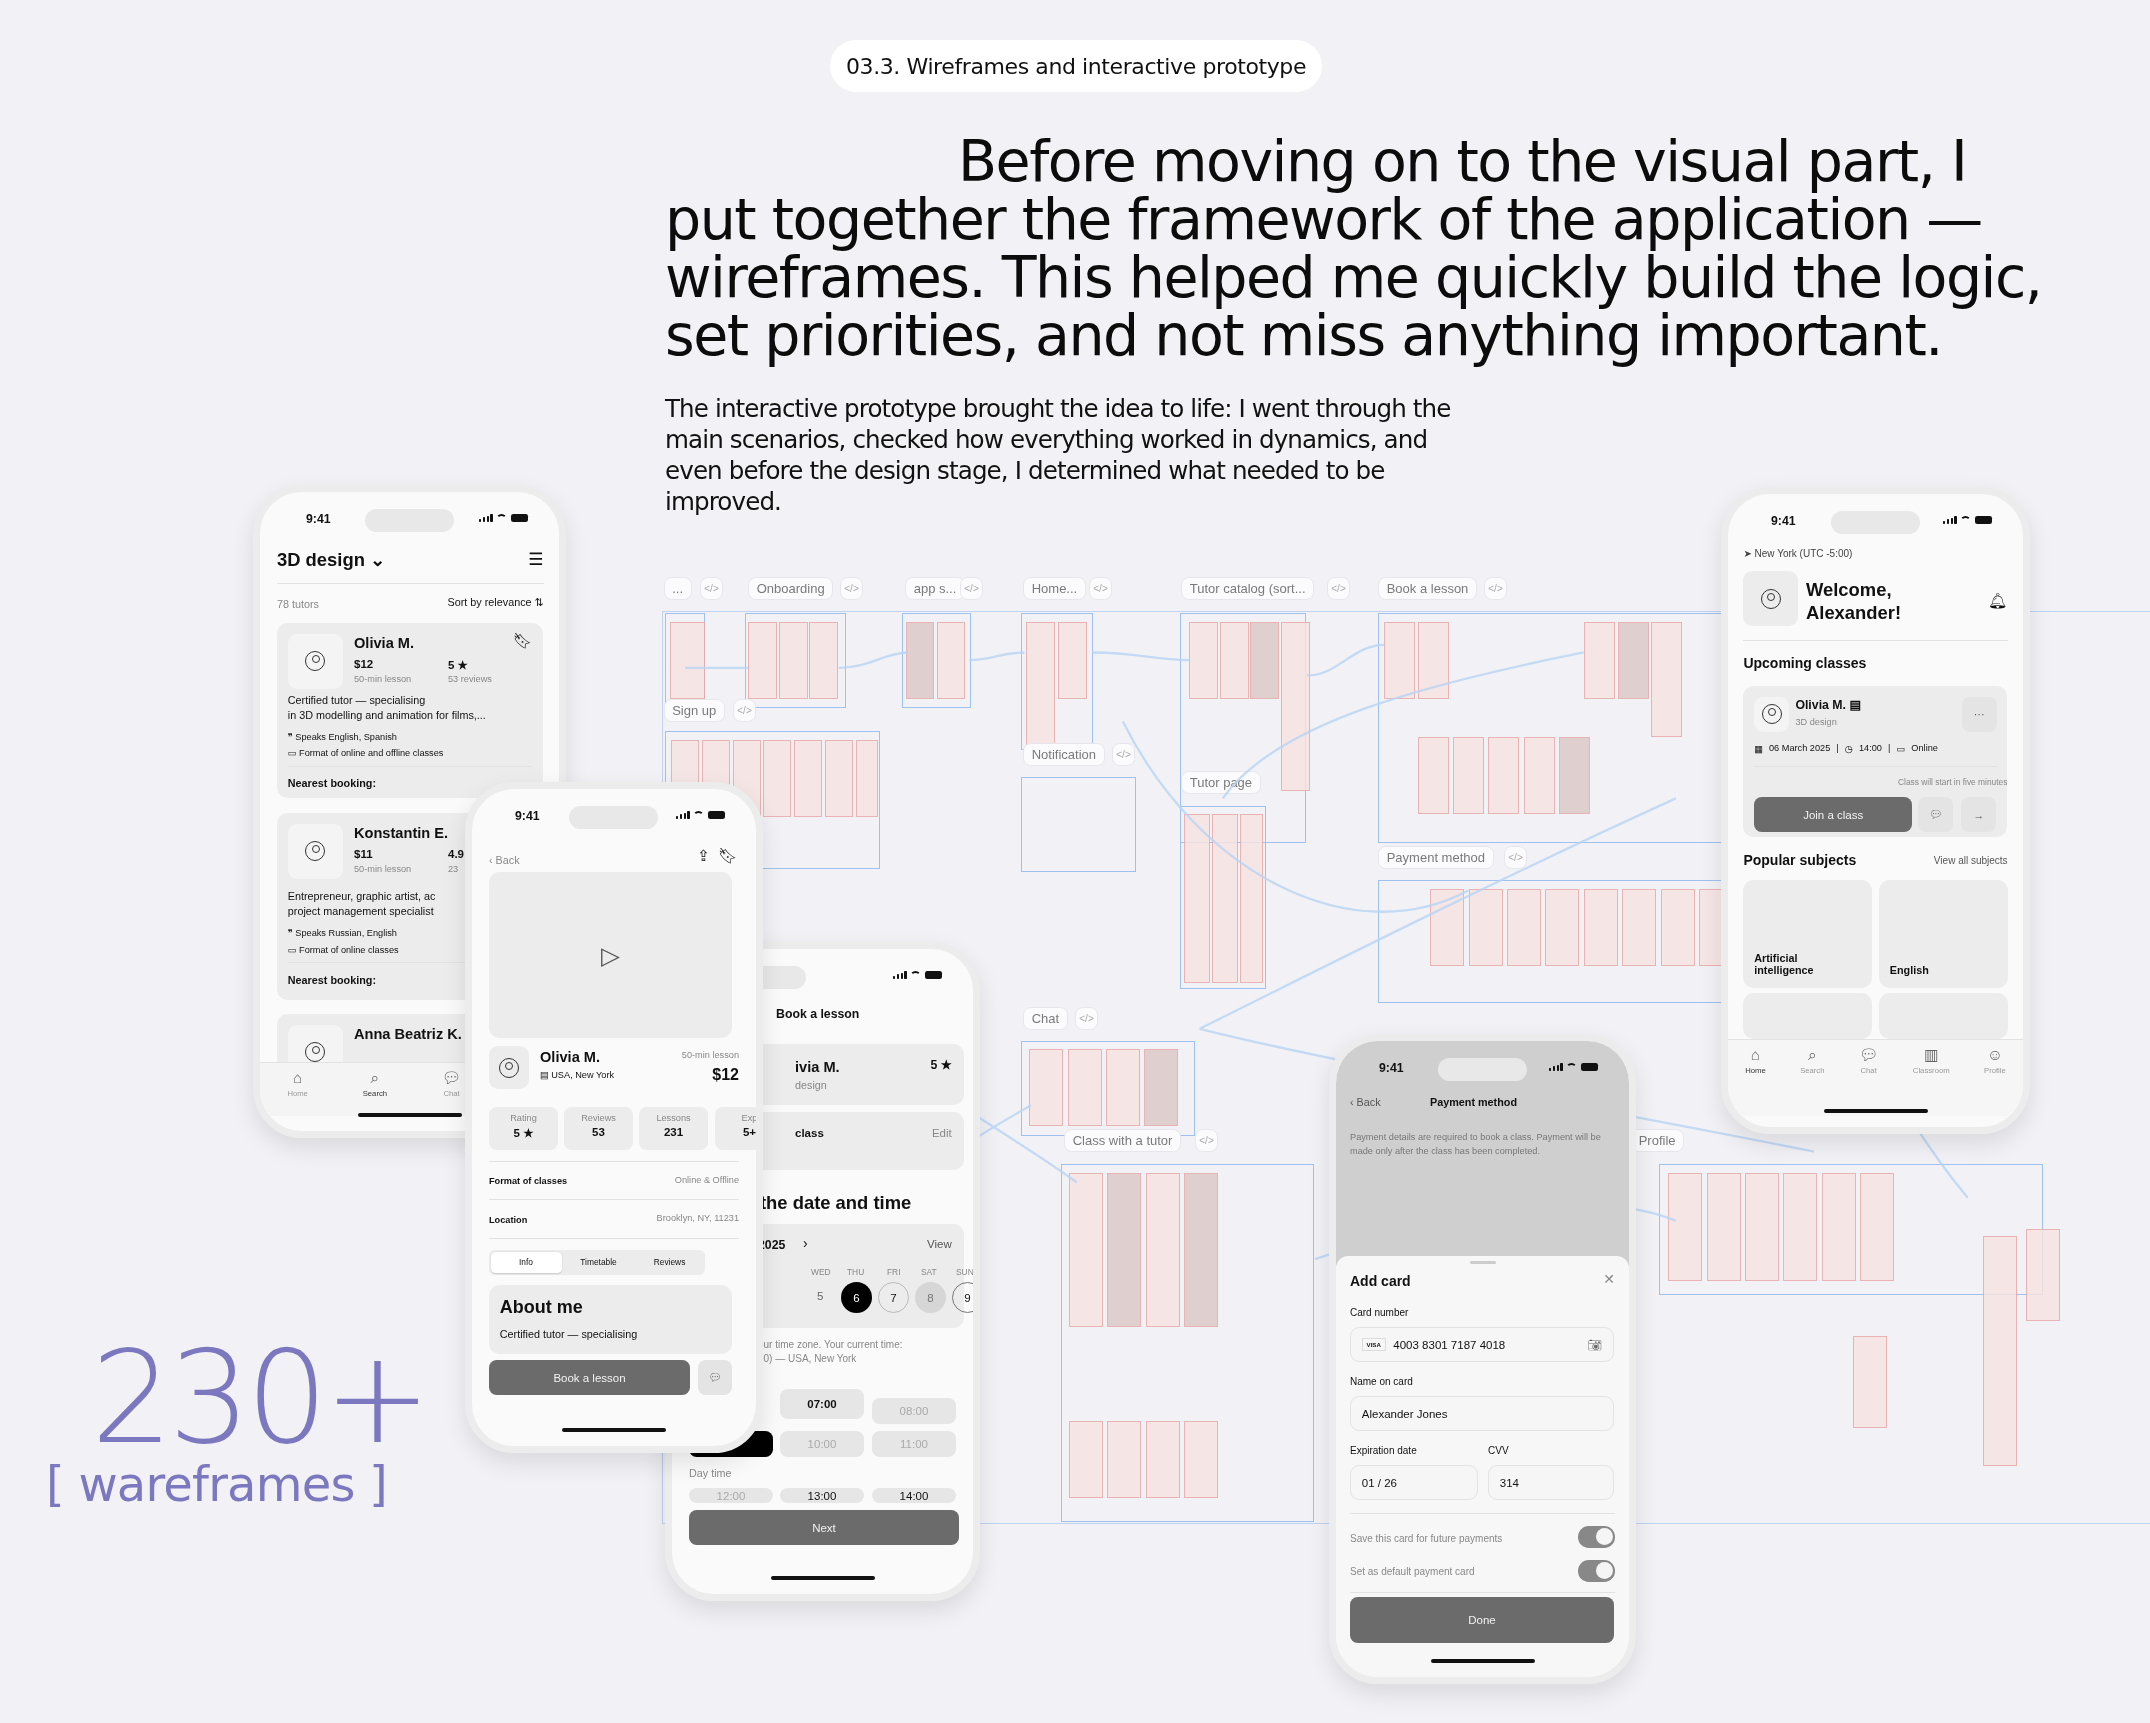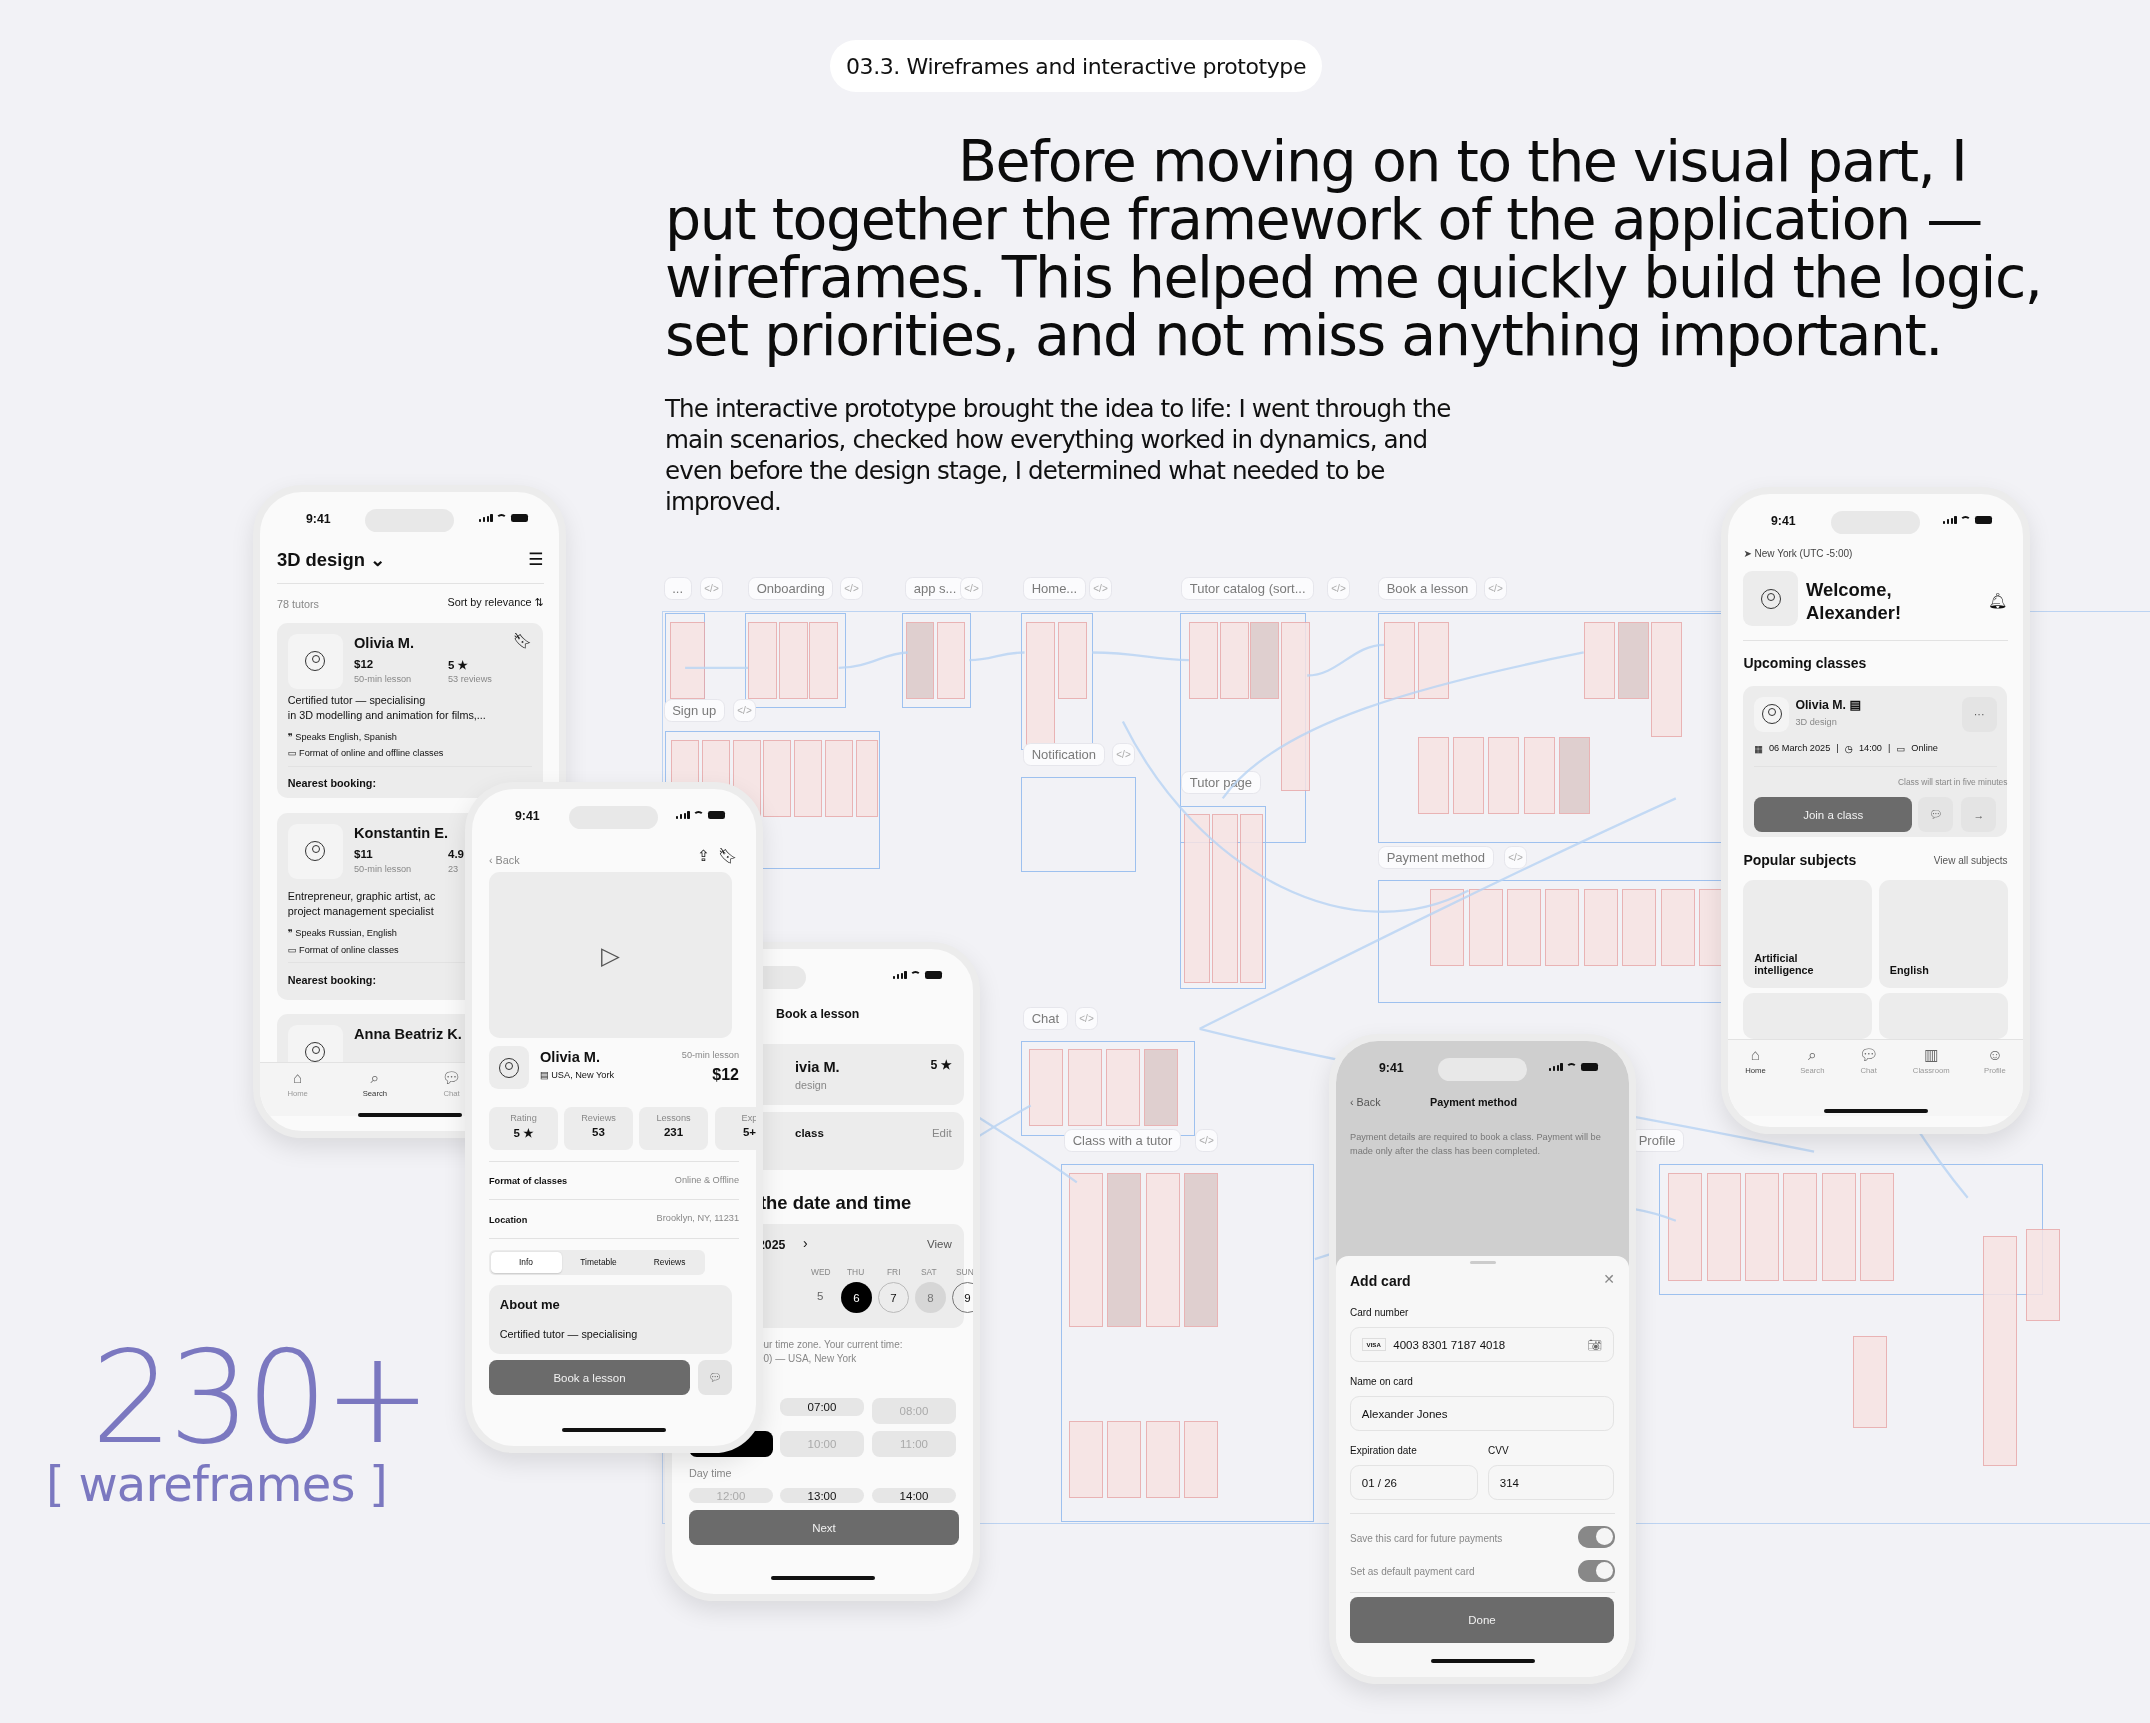--- a/index.html
+++ b/index.html
@@ -315,21 +315,21 @@
     <div class="txt gray" style="left:218px;top:43px;font-size:8.4px">SAT</div>
     <div class="txt gray" style="left:253px;top:43px;font-size:8.4px">SUN</div>
     <div class="txt" style="left:114px;top:66px;font-size:11.5px;color:#666">5</div>
     <div class="txt" style="left:138px;top:58px;width:31px;height:31px;border-radius:50%;background:#000;color:#fff;font-size:11.5px;display:flex;align-items:center;justify-content:center">6</div>
     <div class="txt" style="left:175px;top:58px;width:31px;height:31px;border-radius:50%;border:1.5px solid #bbb;font-size:11.5px;display:flex;align-items:center;justify-content:center">7</div>
     <div class="txt" style="left:212px;top:58px;width:31px;height:31px;border-radius:50%;background:#d6d6d6;color:#777;font-size:11.5px;display:flex;align-items:center;justify-content:center">8</div>
     <div class="txt" style="left:249px;top:58px;width:31px;height:31px;border-radius:50%;border:1.5px solid #777;font-size:11.5px;display:flex;align-items:center;justify-content:center">9</div>
   </div>
   <div class="txt gray" style="left:86px;top:390px;font-size:10px">our time zone. Your current time:</div>
   <div class="txt gray" style="left:86px;top:404px;font-size:10px">00) — USA, New York</div>
-  <div class="slot" style="left:108px;top:449px;width:84px;height:18px;color:#111;font-weight:normal">07:00</div>
+  <div class="slot" style="left:108px;top:440px;width:84px;height:30px;color:#111;font-weight:bold">07:00</div>
   <div class="slot" style="left:200px;top:449px;width:84px;height:26px">08:00</div>
   <div class="slot" style="left:17px;top:482px;width:84px;height:26px;background:#000;color:#fff">00</div>
   <div class="slot" style="left:108px;top:482px;width:84px;height:26px">10:00</div>
   <div class="slot" style="left:200px;top:482px;width:84px;height:26px">11:00</div>
   <div class="txt gray" style="left:17px;top:518px;font-size:10.8px">Day time</div>
   <div class="slot" style="left:17px;top:539px;width:84px;height:15.4px;overflow:hidden">12:00</div>
   <div class="slot" style="left:108px;top:539px;width:84px;height:15.4px;overflow:hidden;color:#111">13:00</div>
   <div class="slot" style="left:200px;top:539px;width:84px;height:15.4px;overflow:hidden;color:#111">14:00</div>
   <div class="btn-dark" style="left:17px;top:561px;width:270px;height:35px">Next</div>
   <div class="home-ind"></div>
@@ -388,21 +388,21 @@
   <div class="txt" style="left:17px;top:426px;font-size:9.2px;font-weight:bold">Location</div>
   <div class="txt gray" style="right:17px;top:424px;font-size:9.2px">Brooklyn, NY, 11231</div>
   <div class="divider" style="left:17px;right:17px;top:449px"></div>
 
   <div class="seg" style="left:17px;top:461px;width:216px;height:24.6px">
     <div class="on">Info</div>
     <div>Timetable</div>
     <div>Reviews</div>
   </div>
   <div class="card" style="left:17px;top:496px;width:243px;height:69px">
-    <div class="txt b" style="left:10.8px;top:12.3px;font-size:13px">About me</div>
+    <div class="txt b" style="left:10.8px;top:12.3px;font-size:18px">About me</div>
     <div class="txt" style="left:10.8px;top:43px;font-size:10.8px">Certified tutor — specialising</div>
   </div>
   <div class="btn-dark" style="left:17px;top:571px;width:201px;height:35px">Book a lesson</div>
   <div class="btn-sq" style="left:226px;top:571px;width:34px;height:35px">
       <span>💬︎</span>
     </div>
   <div class="home-ind"></div>
 </div>
 
 <div class="phone" style="left:1329px;top:1034px;width:307px;height:650px">

